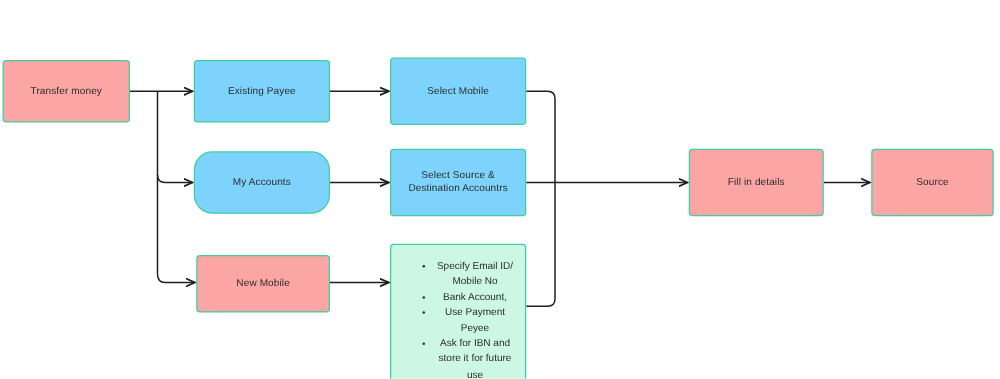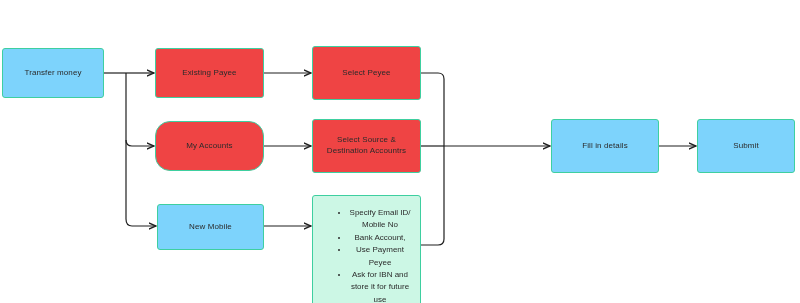--- a/index.html
+++ b/index.html
@@ -22,25 +22,25 @@
     align-items: center;
     justify-content: center;
     text-align: center;
     color: #2b2b2b;
     font-size: 8px;
     line-height: 1.35;
     letter-spacing: 0.1px;
     border-radius: 3px;
   }
   .node.light {
-    background: #7dd3fc;
+    background: #fca5a5;
     border: 1px solid #3ecfa0;
   }
   .node.solid {
-    background: #ef4444;
+    background: #7dd3fc;
     border: 1px solid #3ecfa0;
   }
   .node-label {
     padding: 0 6px;
     white-space: pre-line;
   }
   .bullet-node {
     position: absolute;
     box-sizing: border-box;
     background: #ccf7e5;
@@ -119,21 +119,21 @@
 
   <div class="node light" style="left:2px; top:48px; width:102px; height:50px;">
     <span class="node-label">Transfer money</span>
   </div>
 
   <div class="node solid" style="left:155px; top:48px; width:109px; height:50px;">
     <span class="node-label">Existing Payee</span>
   </div>
 
   <div class="node solid" style="left:312px; top:46px; width:109px; height:54px;">
-    <span class="node-label">Select Peyee</span>
+    <span class="node-label">Select Mobile</span>
   </div>
 
   <div class="node solid" style="left:155px; top:121px; width:109px; height:50px;border-radius:15px;">
     <span class="node-label">My Accounts</span>
   </div>
 
   <div class="node solid" style="left:312px; top:119px; width:109px; height:54px;">
     <span class="node-label">Select Source &amp;
 Destination Accountrs</span>
   </div>
@@ -149,16 +149,16 @@
       <li>Use Payment Peyee</li>
       <li>Ask for IBN and store it for future use</li>
     </ul>
   </div>
 
   <div class="node light" style="left:551px; top:119px; width:108px; height:54px;">
     <span class="node-label">Fill in details</span>
   </div>
 
   <div class="node light" style="left:697px; top:119px; width:98px; height:54px;">
-    <span class="node-label">Submit</span>
+    <span class="node-label">Source</span>
   </div>
 
 </div>
 
 </body></html>

